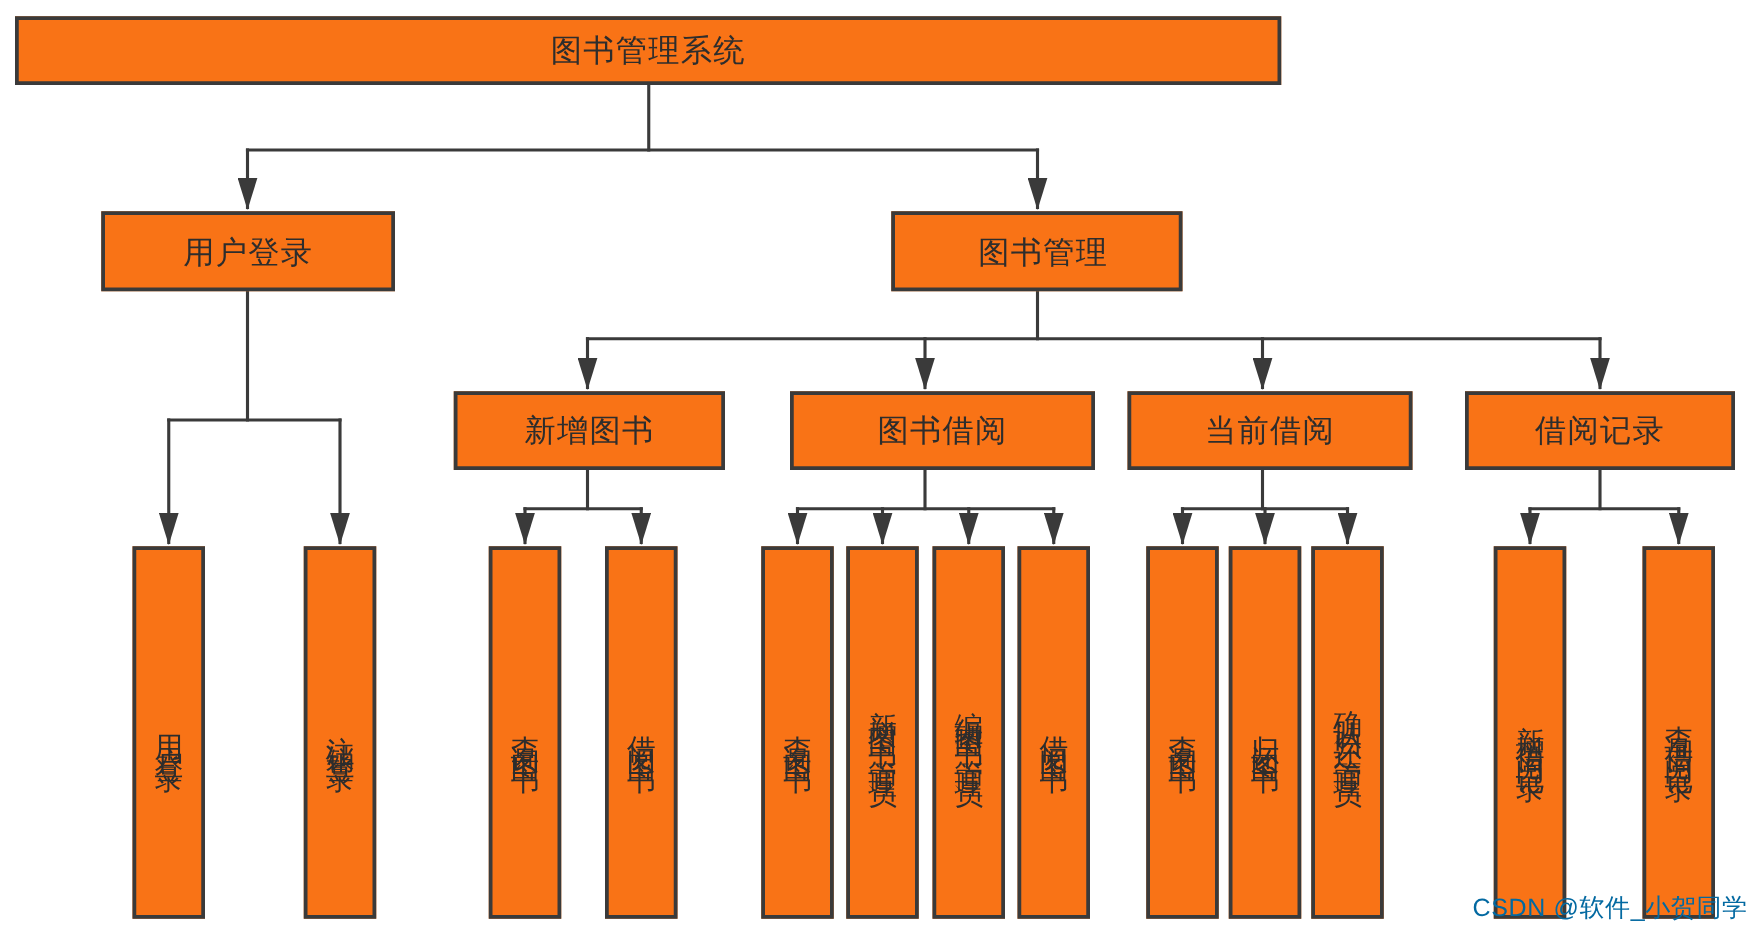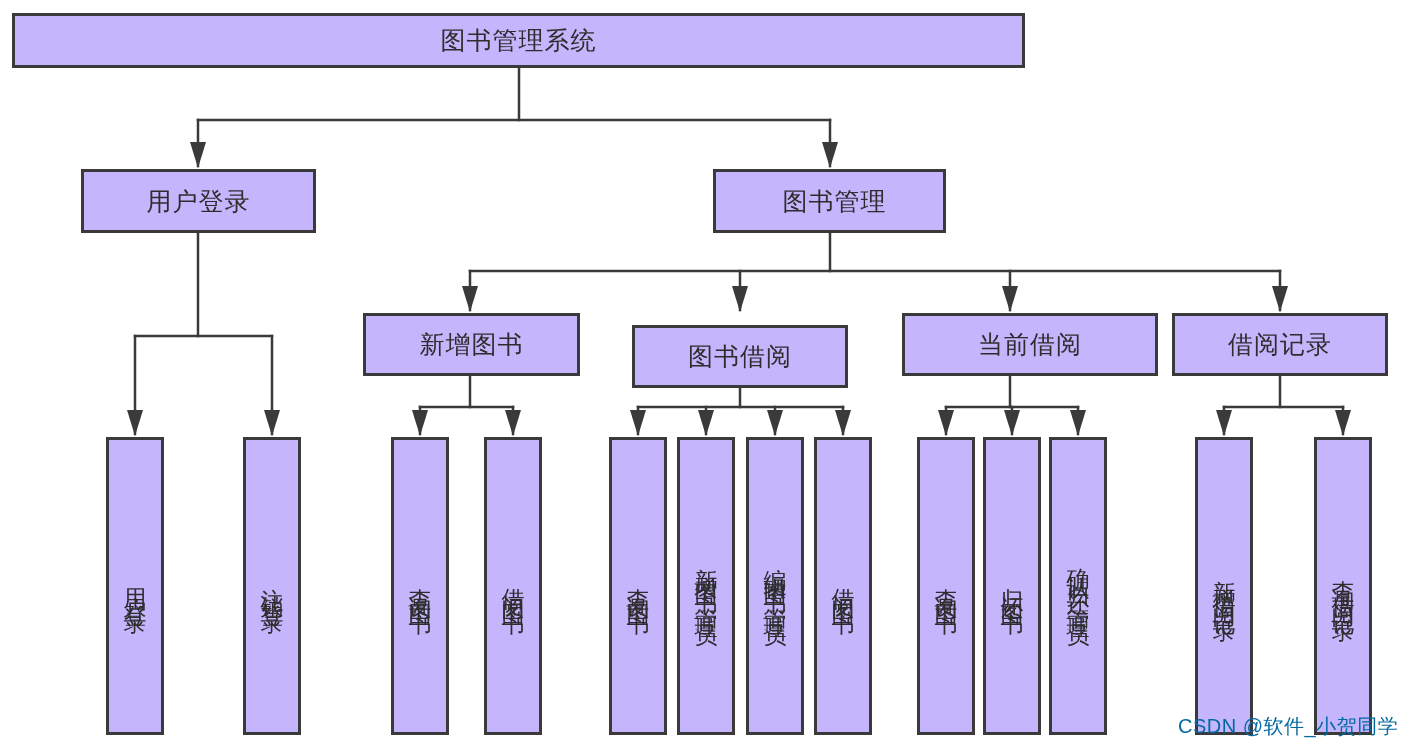--- a/index.html
+++ b/index.html
@@ -17,21 +17,21 @@
   }
   .connectors {
     position: absolute;
     left: 0;
     top: 0;
     z-index: 1;
   }
   .node {
     position: absolute;
     box-sizing: border-box;
-    background: #c4b5fd;
+    background: #f97316;
     border: 3px solid #3a3a3a;
     display: flex;
     align-items: center;
     justify-content: center;
     z-index: 2;
     color: #2d2d2d;
   }
   .node .h-label {
     font-size: 25px;
     letter-spacing: 1px;
@@ -118,24 +118,24 @@
   <div class="node" style="left:81px; top:169px; width:235px; height:64px;">
     <span class="h-label">用户登录</span>
   </div>
   <div class="node" style="left:713px; top:169px; width:233px; height:64px;padding-left:10px;">
     <span class="h-label">图书管理</span>
   </div>
 
   <div class="node" style="left:363px; top:313px; width:217px; height:63px;">
     <span class="h-label">新增图书</span>
   </div>
-  <div class="node" style="left:632px; top:313px; width:216px; height:63px;margin-top:12px;">
+  <div class="node" style="left:632px; top:313px; width:244px; height:63px;">
     <span class="h-label">图书借阅</span>
   </div>
-  <div class="node" style="left:902px; top:313px; width:256px; height:63px;">
+  <div class="node" style="left:902px; top:313px; width:228px; height:63px;">
     <span class="h-label">当前借阅</span>
   </div>
   <div class="node" style="left:1172px; top:313px; width:216px; height:63px;">
     <span class="h-label">借阅记录</span>
   </div>
 
   <div class="node leaf" style="left:106px; top:437px; width:58px; height:298px;">
     <span class="v-label">用户登录</span>
   </div>
   <div class="node leaf" style="left:243px; top:437px; width:58px; height:298px;">

